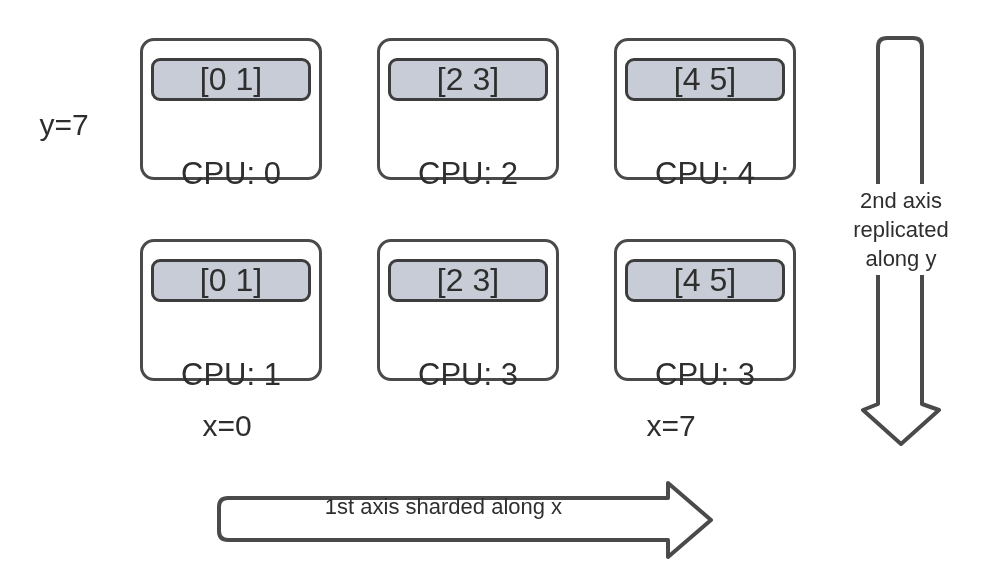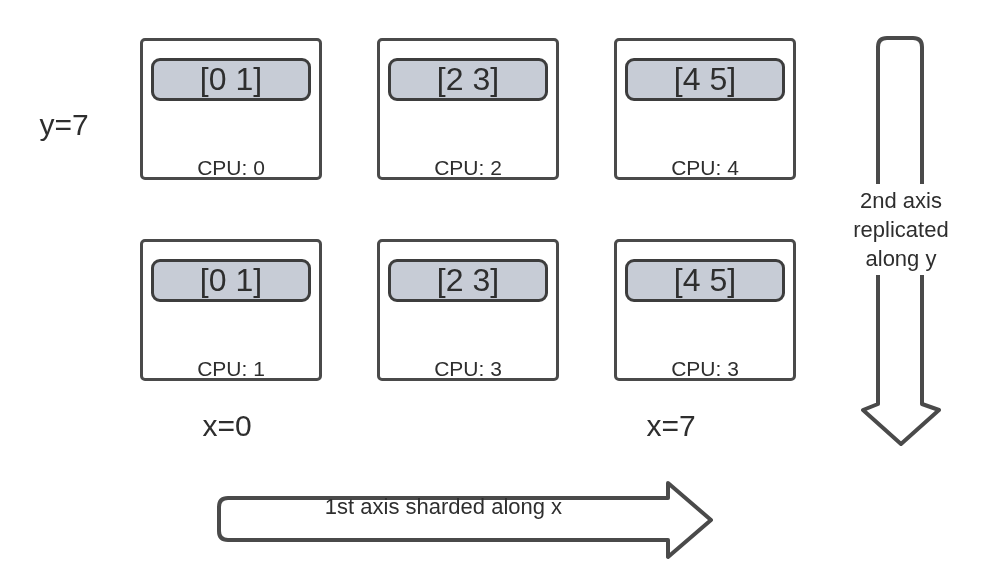--- a/index.html
+++ b/index.html
@@ -28,21 +28,21 @@
   }
   .row-label { width: 80px; height: 36px; line-height: 36px; }
   .col-label { width: 90px; height: 36px; line-height: 36px; }
 
   .cell {
     position: absolute;
     width: 182px;
     height: 142px;
     background: var(--background);
     border: 3px solid var(--border);
-    border-radius: 5px;
+    border-radius: 14px;
     display: flex;
     flex-direction: column;
     align-items: center;
     gap: 39px;
   }
   .shard {
     margin-top: 17px;
     width: 160px;
     height: 62px;
     background: var(--shard-fill);
@@ -52,21 +52,21 @@
     align-items: center;
     justify-content: center;
     font-size: 32px;
     color: var(--text);
   }
   .cpu {
     flex: 1;
     display: flex;
     align-items: center;
     padding-top: 16px;
-    font-size: 21px;
+    font-size: 31px;
     color: var(--text);
   }
 
   .arrow-svg { position: absolute; overflow: visible; }
   .arrow-svg path {
     fill: var(--background);
     stroke: var(--border);
     stroke-width: 4;
     stroke-linejoin: round;
   }

